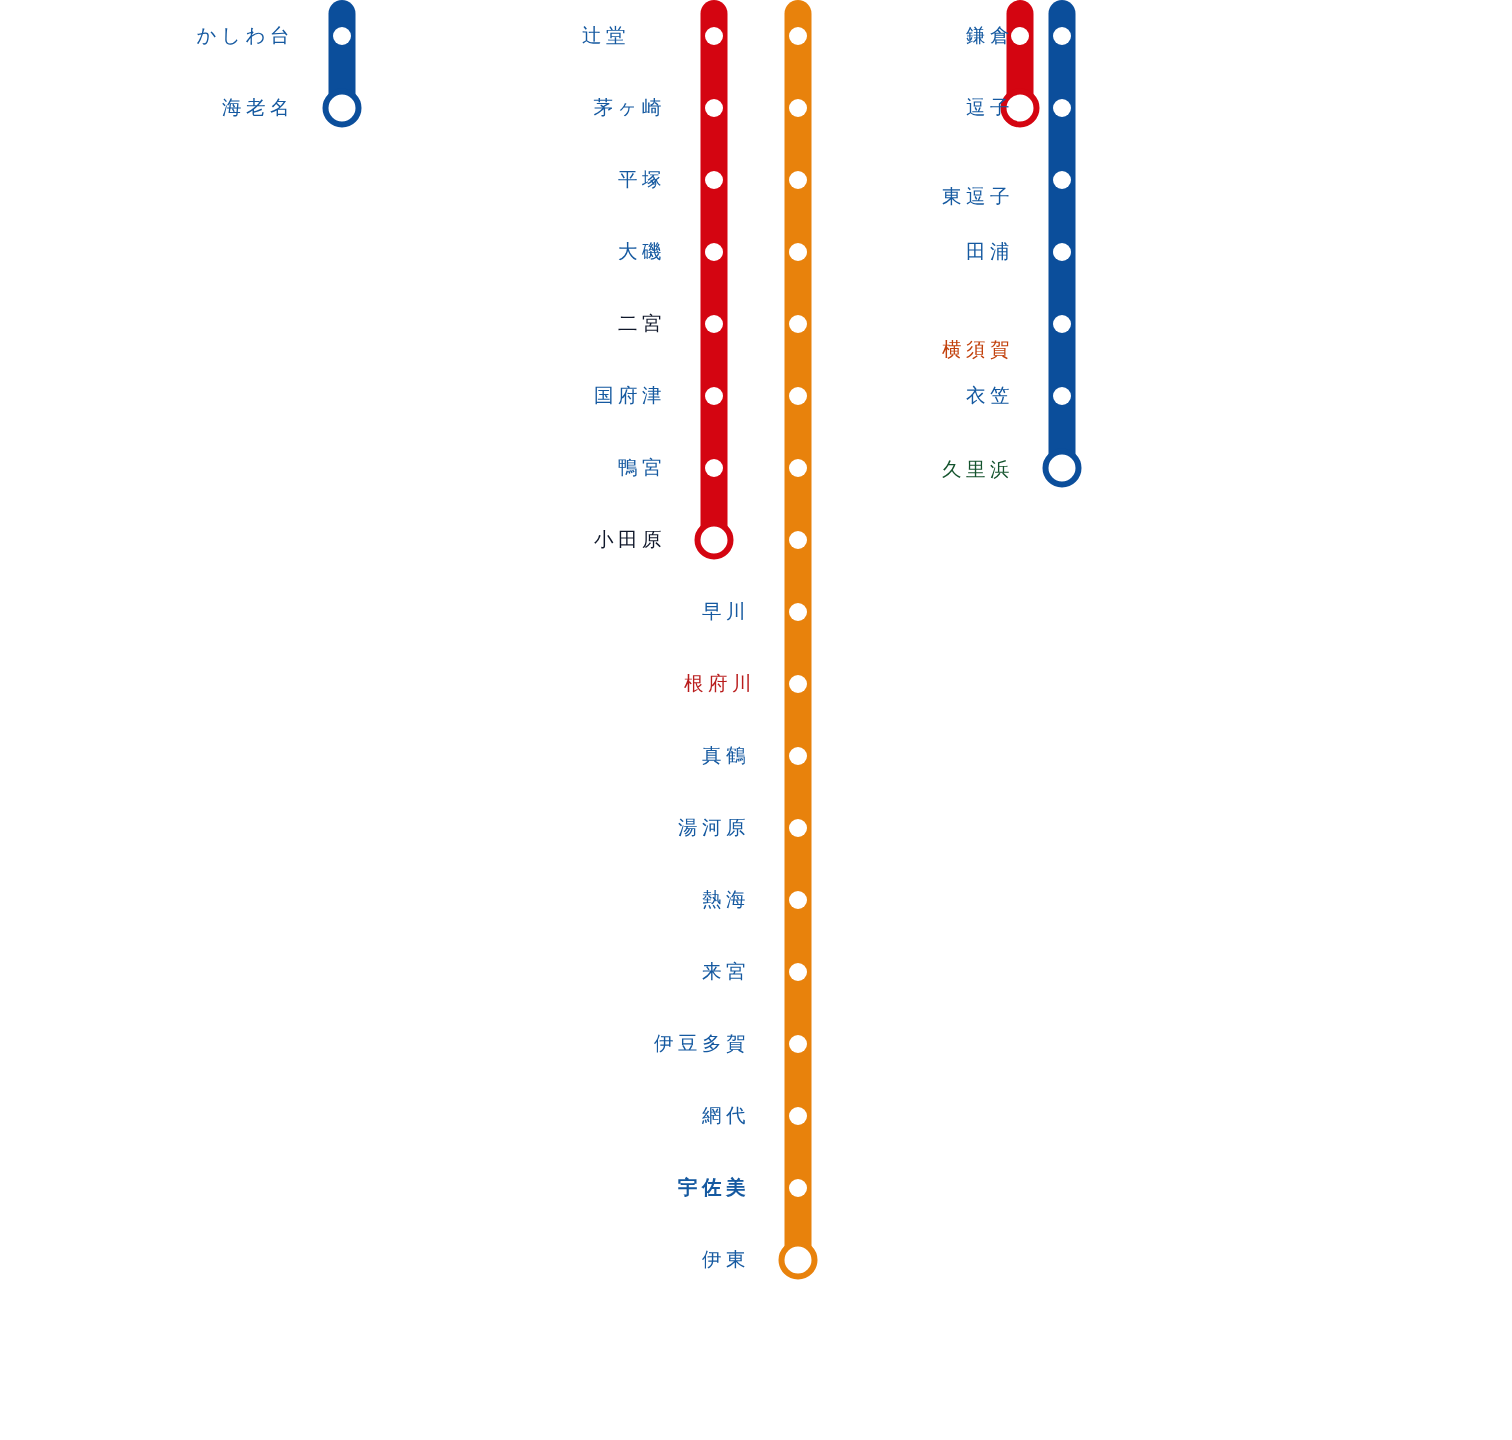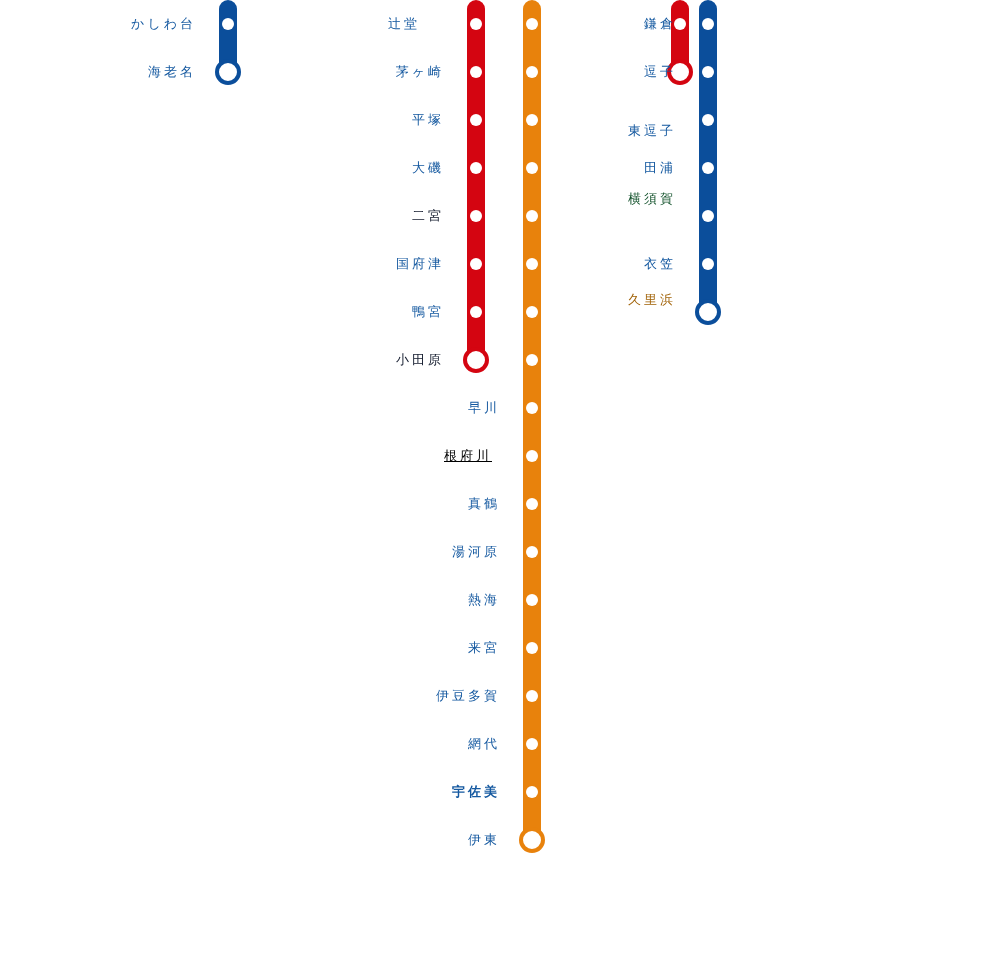--- a/index.html
+++ b/index.html
@@ -81,21 +81,21 @@
     <div class="station-dot small" style="left: 526px; top: 18px;"></div>
     <div class="station-dot small" style="left: 526px; top: 66px;"></div>
     <div class="station-dot small" style="left: 526px; top: 114px;"></div>
     <div class="station-dot small" style="left: 526px; top: 162px;"></div>
     <div class="station-dot small" style="left: 526px; top: 210px;"></div>
     <div class="station-dot small" style="left: 526px; top: 258px;"></div>
     <div class="station-dot small" style="left: 526px; top: 306px;"></div>
     <div class="station-dot small" style="left: 526px; top: 354px;"></div>
     <div class="station-label" style="right: 508px; top: 397px; color: rgb(21, 89, 160);">早川</div>
     <div class="station-dot small" style="left: 526px; top: 402px;"></div>
-    <div class="station-label" style="right: 516px; top: 445px; color: #000000; text-decoration: underline;">根府川</div>
+    <div class="station-label" style="right: 504px; top: 445px; color: #b91c1c;">根府川</div>
     <div class="station-dot small" style="left: 526px; top: 450px;"></div>
     <div class="station-label" style="right: 508px; top: 493px; color: rgb(21, 89, 160);">真鶴</div>
     <div class="station-dot small" style="left: 526px; top: 498px;"></div>
     <div class="station-label" style="right: 508px; top: 541px; color: rgb(21, 89, 160);">湯河原</div>
     <div class="station-dot small" style="left: 526px; top: 546px;"></div>
     <div class="station-label" style="right: 508px; top: 589px; color: rgb(21, 89, 160);">熱海</div>
     <div class="station-dot small" style="left: 526px; top: 594px;"></div>
     <div class="station-label" style="right: 508px; top: 637px; color: rgb(21, 89, 160);">来宮</div>
     <div class="station-dot small" style="left: 526px; top: 642px;"></div>
     <div class="station-label" style="right: 508px; top: 685px; color: rgb(21, 89, 160);">伊豆多賀</div>
@@ -109,19 +109,19 @@
     <div class="station-dot small" style="left: 674px; top: 18px;"></div>
     <div class="station-dot large" style="left: 667px; top: 59px; border: 4px solid rgb(212, 5, 17); width: 18px; height: 18px;"></div>
     <div class="station-label" style="right: 332px; top: 13px; color: rgb(21, 89, 160);">鎌倉</div>
     <div class="station-dot small" style="left: 702px; top: 18px;"></div>
     <div class="station-label" style="right: 332px; top: 61px; color: rgb(21, 89, 160);">逗子</div>
     <div class="station-dot small" style="left: 702px; top: 66px;"></div>
     <div class="station-label" style="right: 332px; top: 109px; color: rgb(21, 89, 160); margin-top: 11px;">東逗子</div>
     <div class="station-dot small" style="left: 702px; top: 114px;"></div>
     <div class="station-label" style="right: 332px; top: 157px; color: rgb(21, 89, 160);">田浦</div>
     <div class="station-dot small" style="left: 702px; top: 162px;"></div>
-    <div class="station-label" style="right: 332px; top: 188px; color: #14532d; margin-left: 43px;">横須賀</div>
+    <div class="station-label" style="right: 332px; top: 222px; color: #c2410c; margin-left: 43px;">横須賀</div>
     <div class="station-dot small" style="left: 702px; top: 210px;"></div>
     <div class="station-label" style="right: 332px; top: 253px; color: rgb(21, 89, 160);">衣笠</div>
     <div class="station-dot small" style="left: 702px; top: 258px;"></div>
-    <div class="station-label" style="right: 332px; top: 289px; color: #a16207;">久里浜</div>
+    <div class="station-label" style="right: 332px; top: 302px; color: #14532d;">久里浜</div>
     <div class="station-dot large" style="left: 695px; top: 299px; border: 4px solid rgb(11, 78, 155); width: 18px; height: 18px;"></div>
   </div>
 
 </body></html>

